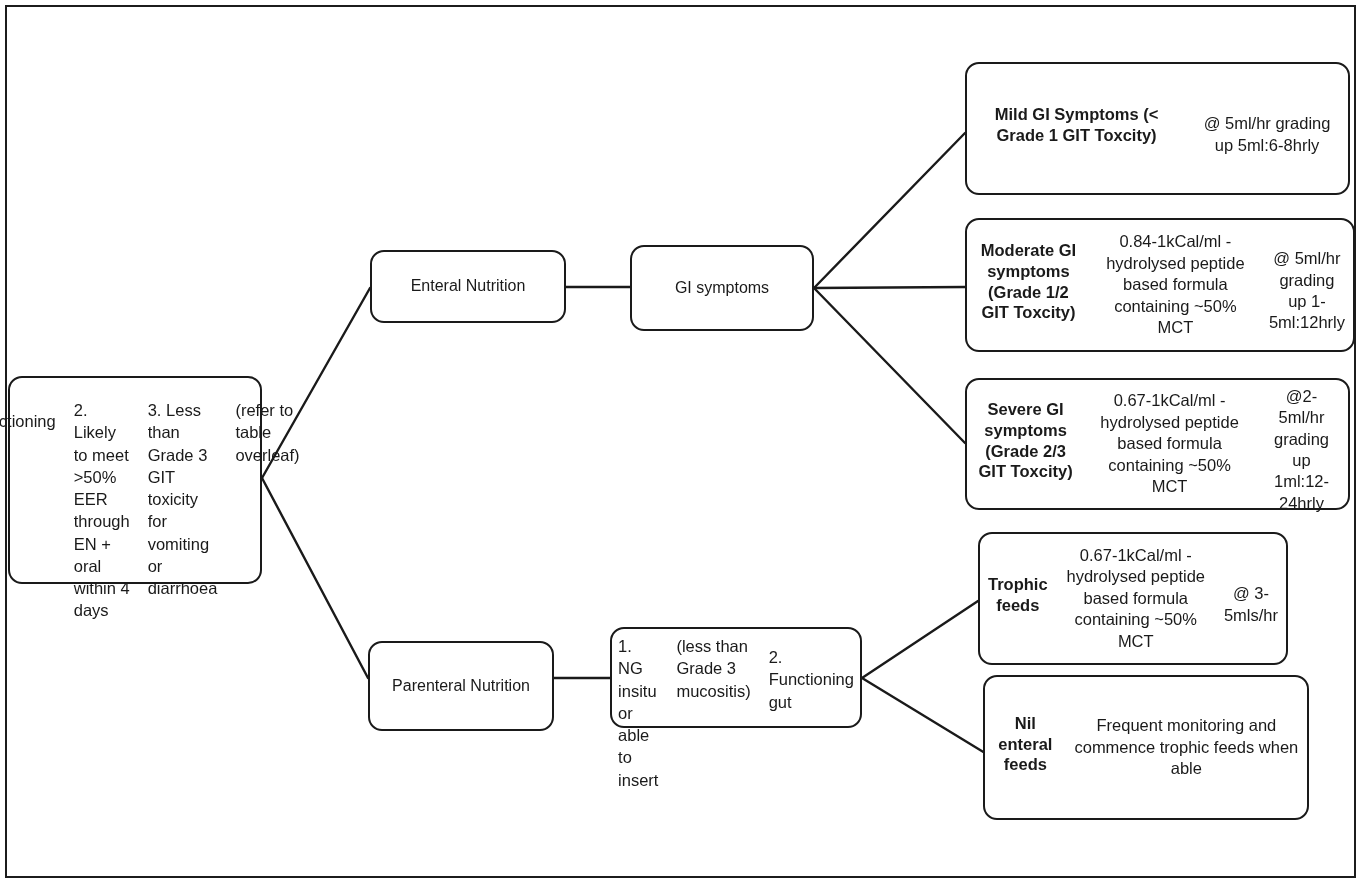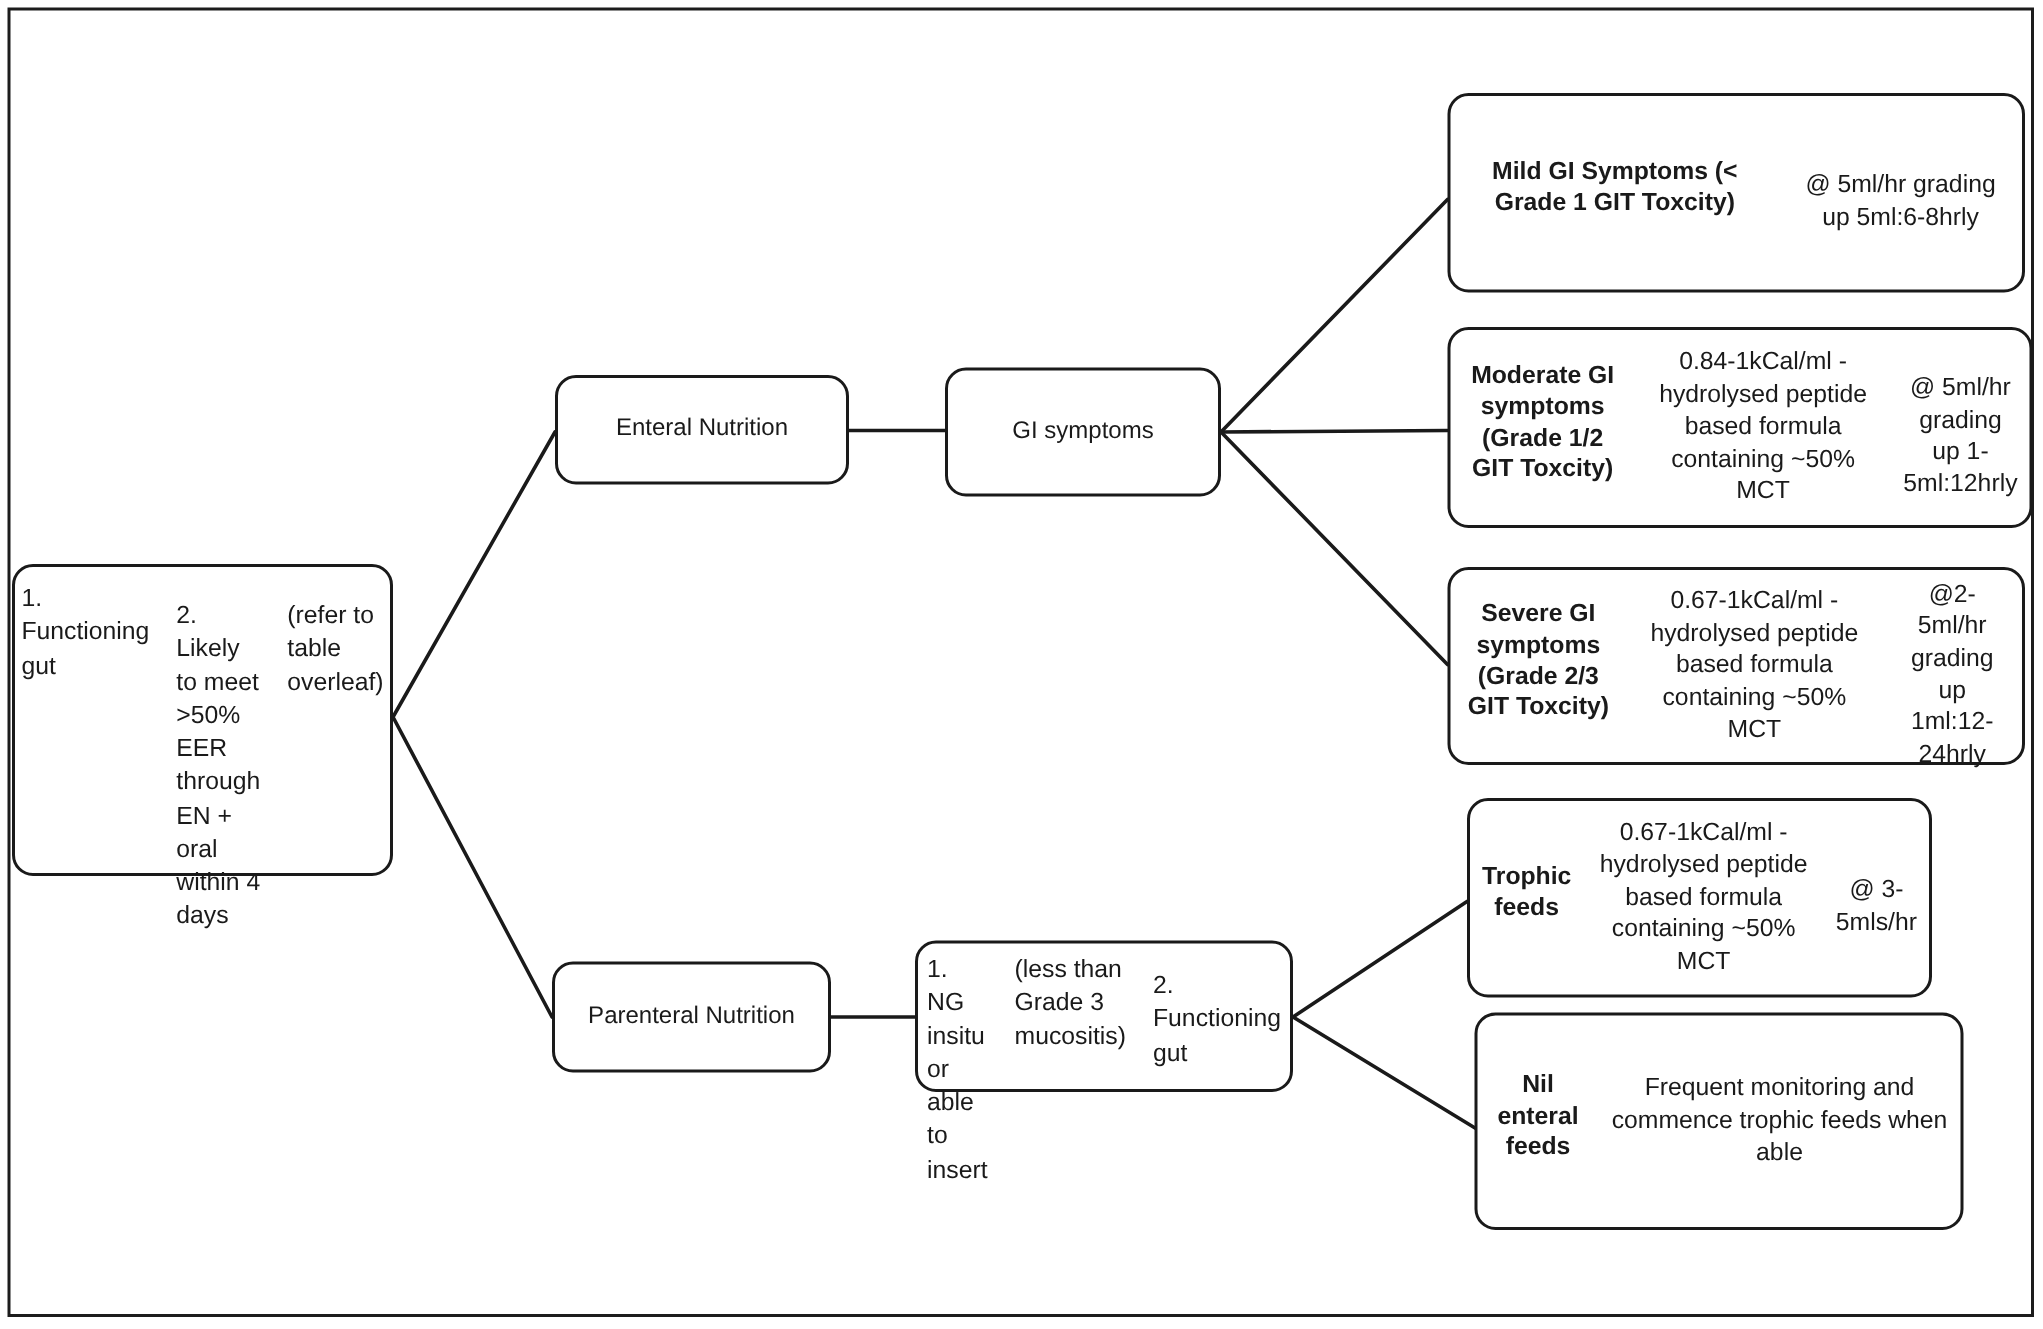--- a/index.html
+++ b/index.html
@@ -78,21 +78,21 @@
     padding: 0 9px;
   }
   .list-line.spaced {
     margin-top: 11px;
   }
 
   
   #node-criteria      { left: 8px;   top: 376px; width: 254px; height: 208px; padding: 10px 2px; }
   #node-enteral       { left: 370px; top: 250px; width: 196px; height: 73px; }
   #node-gi-symptoms   { left: 630px; top: 245px; width: 184px; height: 86px; }
-  #node-parenteral    { left: 368px; top: 641px; width: 186px; height: 74px; }
+  #node-parenteral    { left: 368px; top: 641px; width: 186px; height: 90px; }
   #node-ng-insitu     { left: 610px; top: 627px; width: 252px; height: 101px; padding: 6px 0; }
   #node-mild          { left: 965px; top: 62px;  width: 385px; height: 133px; padding: 6px 0; }
   #node-moderate      { left: 965px; top: 218px; width: 390px; height: 134px; padding: 6px 0; }
   #node-severe        { left: 965px; top: 378px; width: 385px; height: 132px; padding: 6px 0; text-align: center; }
   #node-trophic       { left: 978px; top: 532px; width: 310px; height: 133px; padding: 6px 0; }
   #node-nil-enteral   { left: 983px; top: 675px; width: 326px; height: 145px; padding: 6px 0; }
 </style>
 </head>
 <body>
 
@@ -116,20 +116,21 @@
       <line x1="554" y1="678" x2="610" y2="678"></line>
 
       <line x1="862" y1="678" x2="978" y2="601"></line>
       <line x1="862" y1="678" x2="985" y2="753"></line>
     </g>
   </svg>
 
   <div class="node left-align" id="node-criteria">
     <div class="list-line">1. Functioning gut</div>
     <div class="list-line spaced">2. Likely to meet &gt;50% EER through EN + oral within 4 days</div>
+    <div class="list-line spaced">3. Less than Grade 3 GIT toxicity for vomiting or diarrhoea</div>
     <div class="list-line spaced"> (refer to table overleaf)</div>
   </div>
 
   <div class="node centered" id="node-gi-symptoms">
     <div class="simple-label">GI symptoms</div>
   </div>
 
   <div class="node centered" id="node-enteral">
     <div class="simple-label">Enteral Nutrition</div>
   </div>

